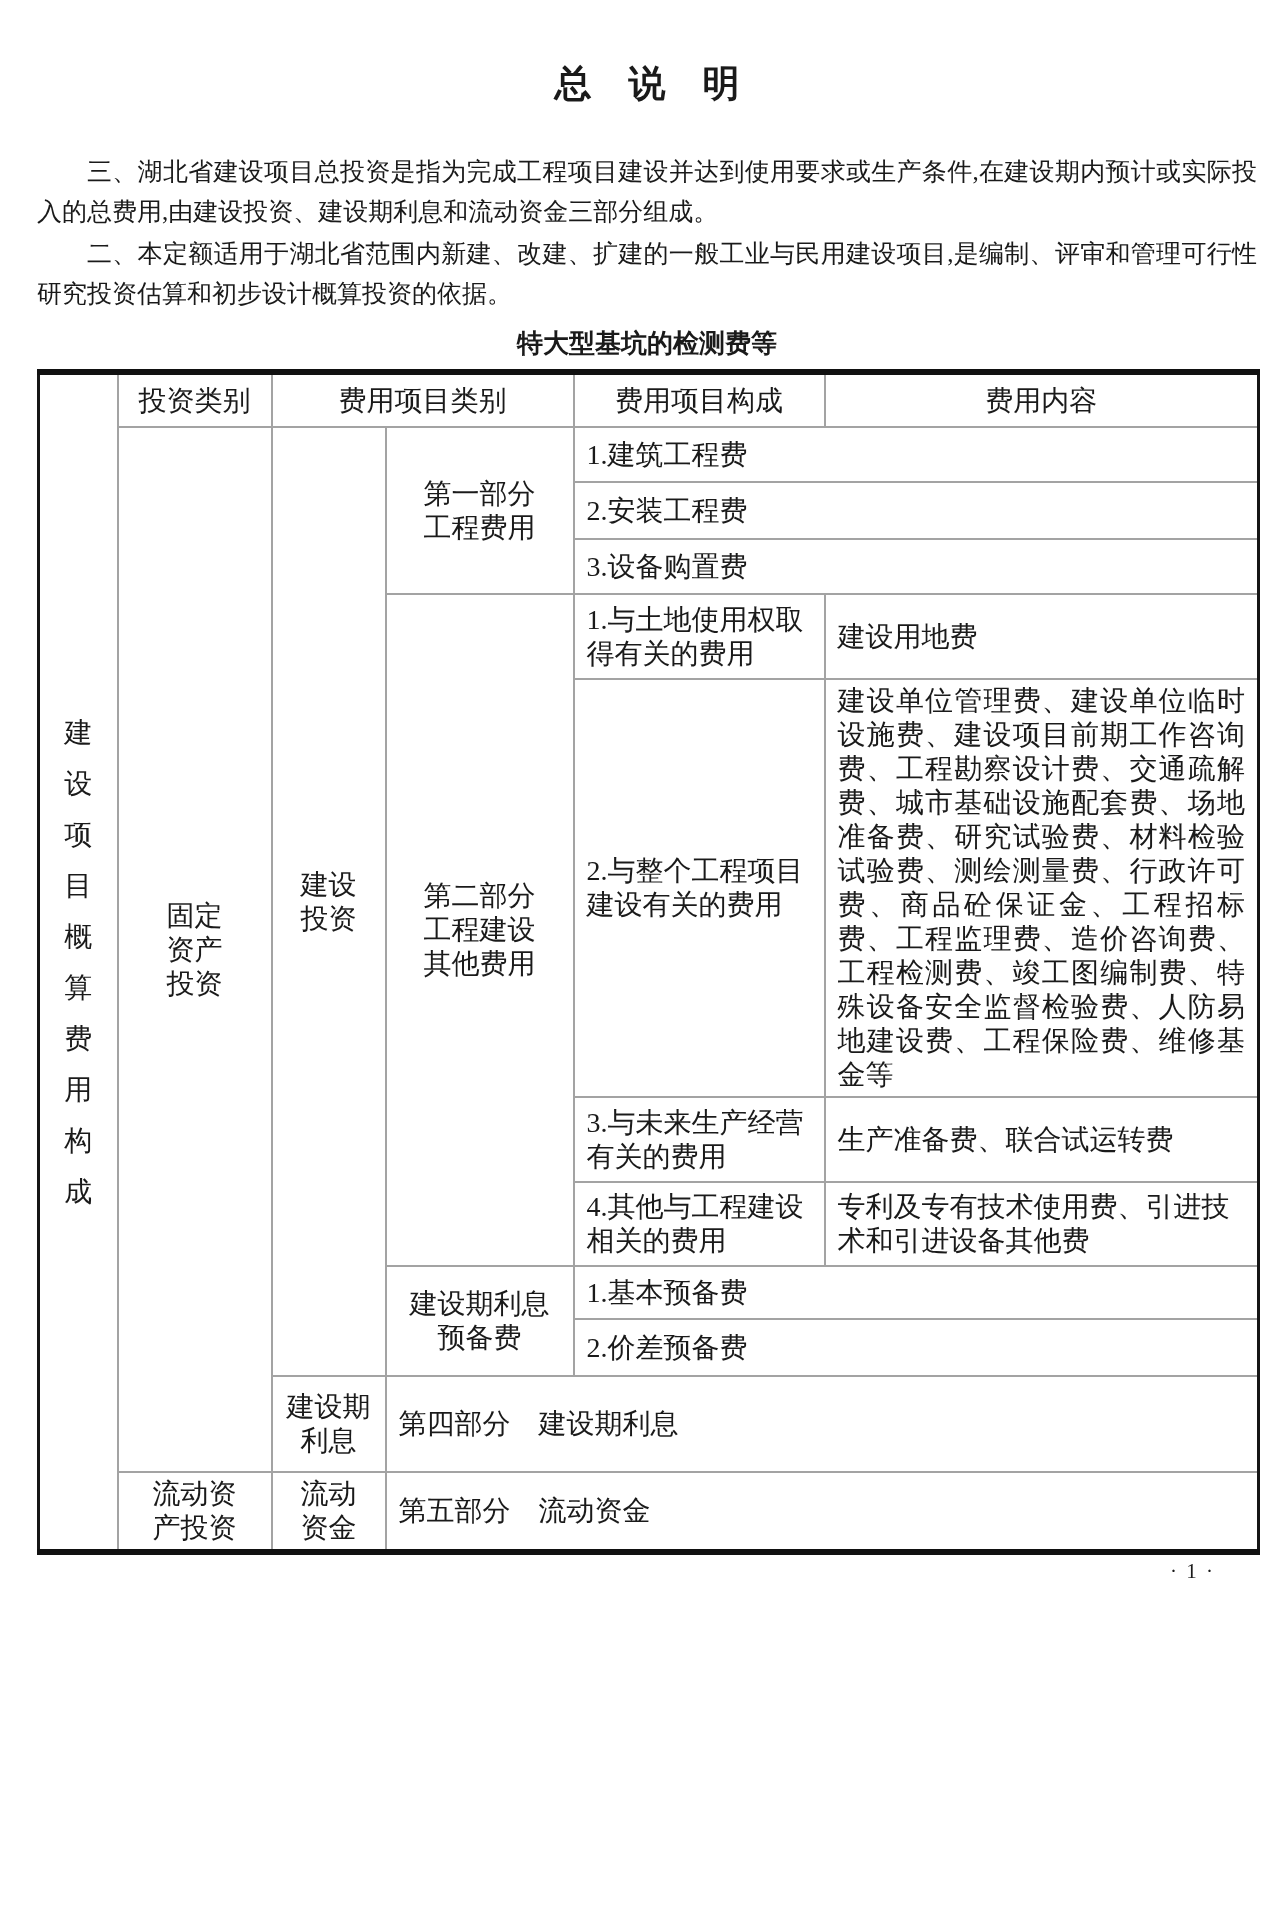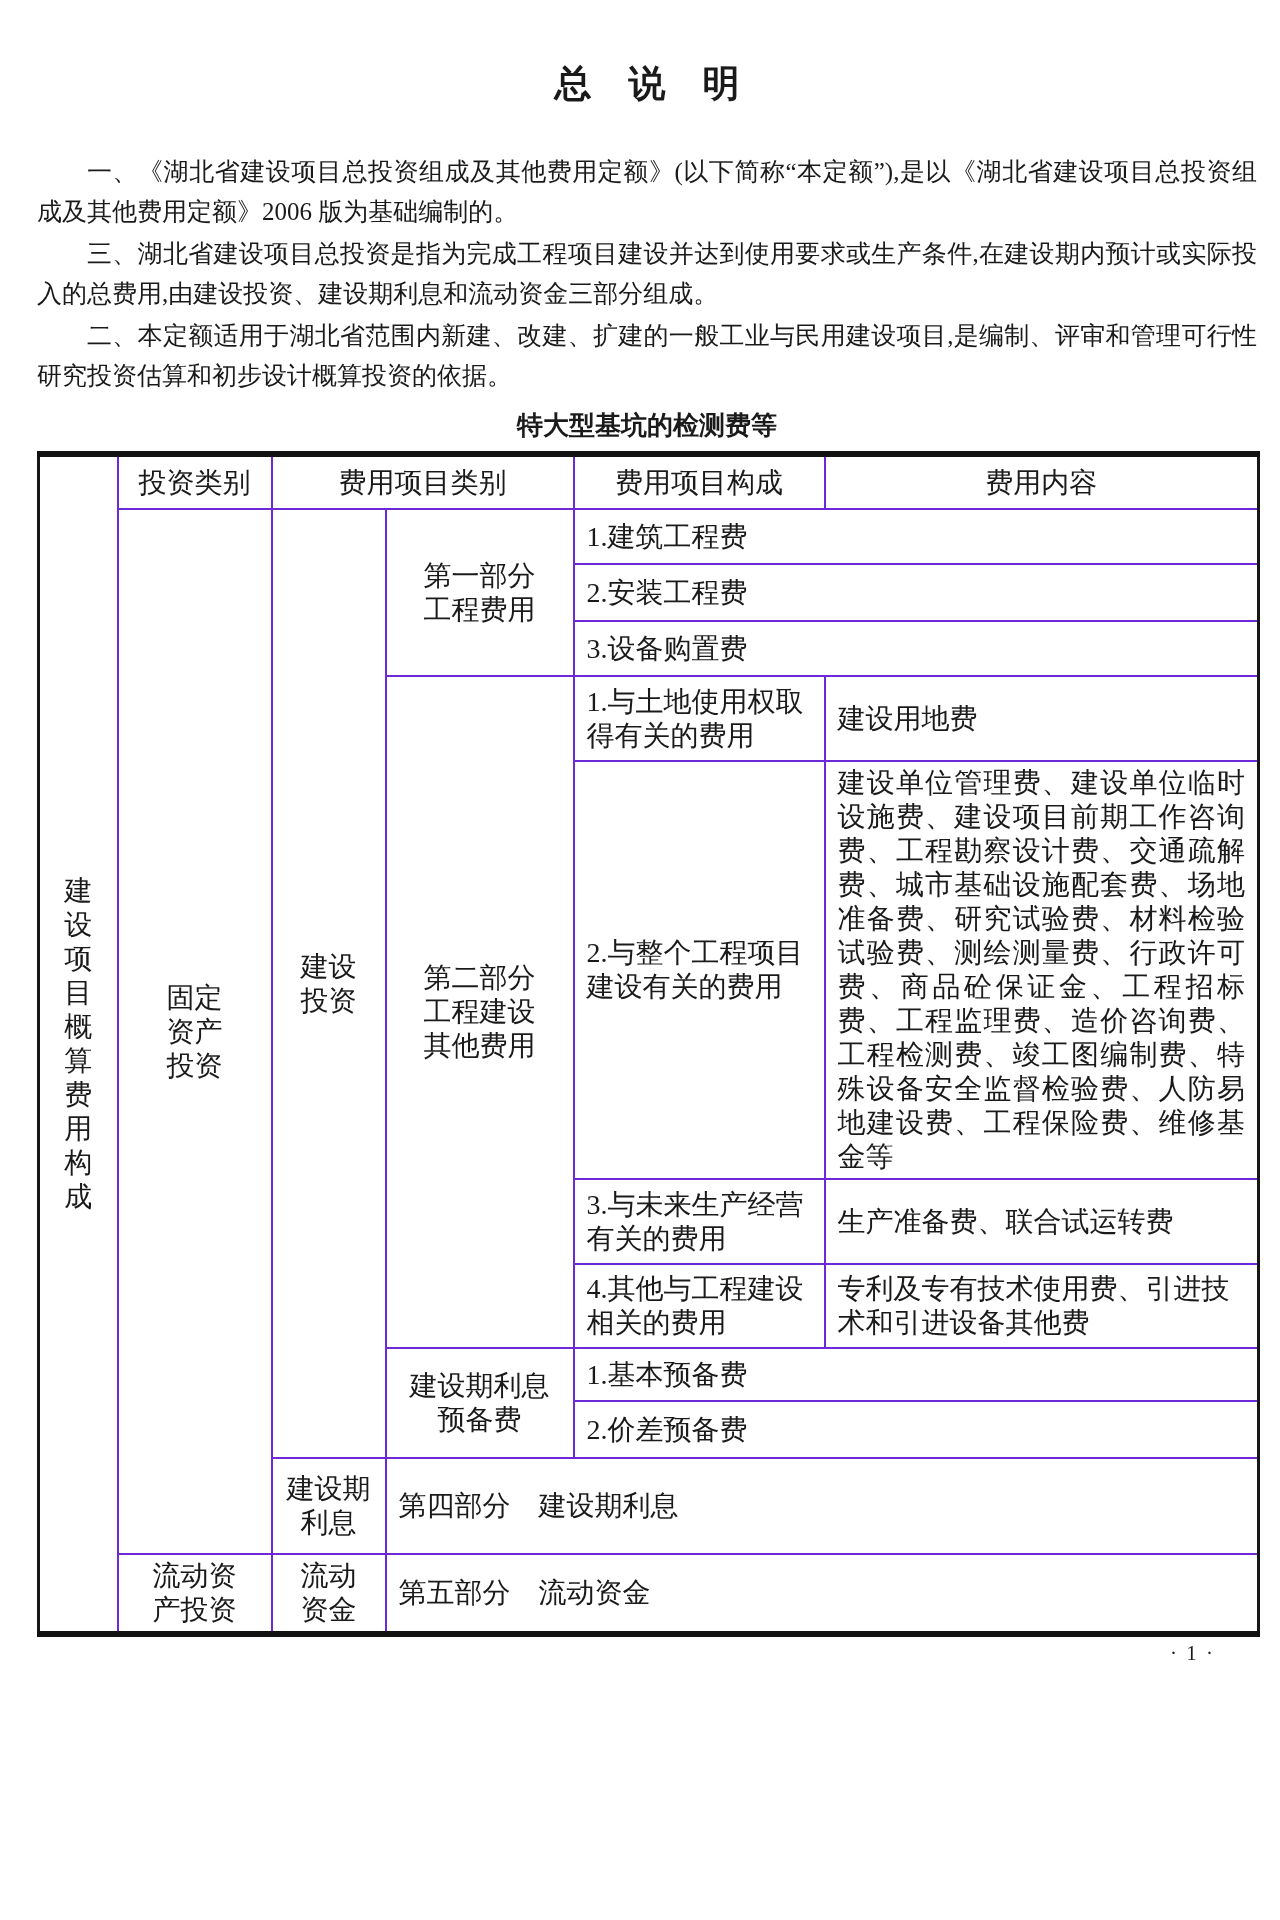--- a/index.html
+++ b/index.html
@@ -34,58 +34,57 @@
   table.comp {
     border-collapse: collapse;
     table-layout: fixed;
     width: 1220px;
     font-size: 28px;
     border: 3px solid #161616;
     border-top: 6px solid #111111;
     border-bottom: 6px solid #111111;
   }
   table.comp td {
-    border: 2px solid #6d28d9;
+    border: 2px solid #a3a3a3;
     vertical-align: middle;
     padding: 4px 12px;
     line-height: 34px;
     font-weight: normal;
     overflow: hidden;
   }
   td.c { text-align: center; padding-left: 4px; padding-right: 4px; }
   td.ml { white-space: pre-line; }
   td.item { text-align: left; }
   td.content { text-align: justify; }
   td.partrow { padding-left: 26px; text-align: left; }
   td.vlabel { padding: 4px 2px; }
   .vtext {
     width: 30px;
     margin: 16px auto;
     word-break: break-all;
-    line-height: 34px;
+    line-height: 51px;
     text-align: center;
   }
 
   .page-footer {
     text-align: right;
     padding-right: 42px;
     font-size: 21px;
     margin-top: 4px;
     letter-spacing: 2px;
   }
 </style>
 </head>
 <body>
 
 <div class="page">
 
   <h1 class="doc-title">总　说　明</h1>
 
   <div class="paras">
-    <p>一、《湖北省建设项目总投资组成及其他费用定额》(以下简称“本定额”),是以《湖北省建设项目总投资组成及其他费用定额》2006 版为基础编制的。</p>
     <p>三、湖北省建设项目总投资是指为完成工程项目建设并达到使用要求或生产条件,在建设期内预计或实际投入的总费用,由建设投资、建设期利息和流动资金三部分组成。</p>
     <p>二、本定额适用于湖北省范围内新建、改建、扩建的一般工业与民用建设项目,是编制、评审和管理可行性研究投资估算和初步设计概算投资的依据。</p>
   </div>
 
   <div class="table-title">特大型基坑的检测费等</div>
 
   <table class="comp">
     <colgroup>
       <col style="width:79px">
       <col style="width:154px">

